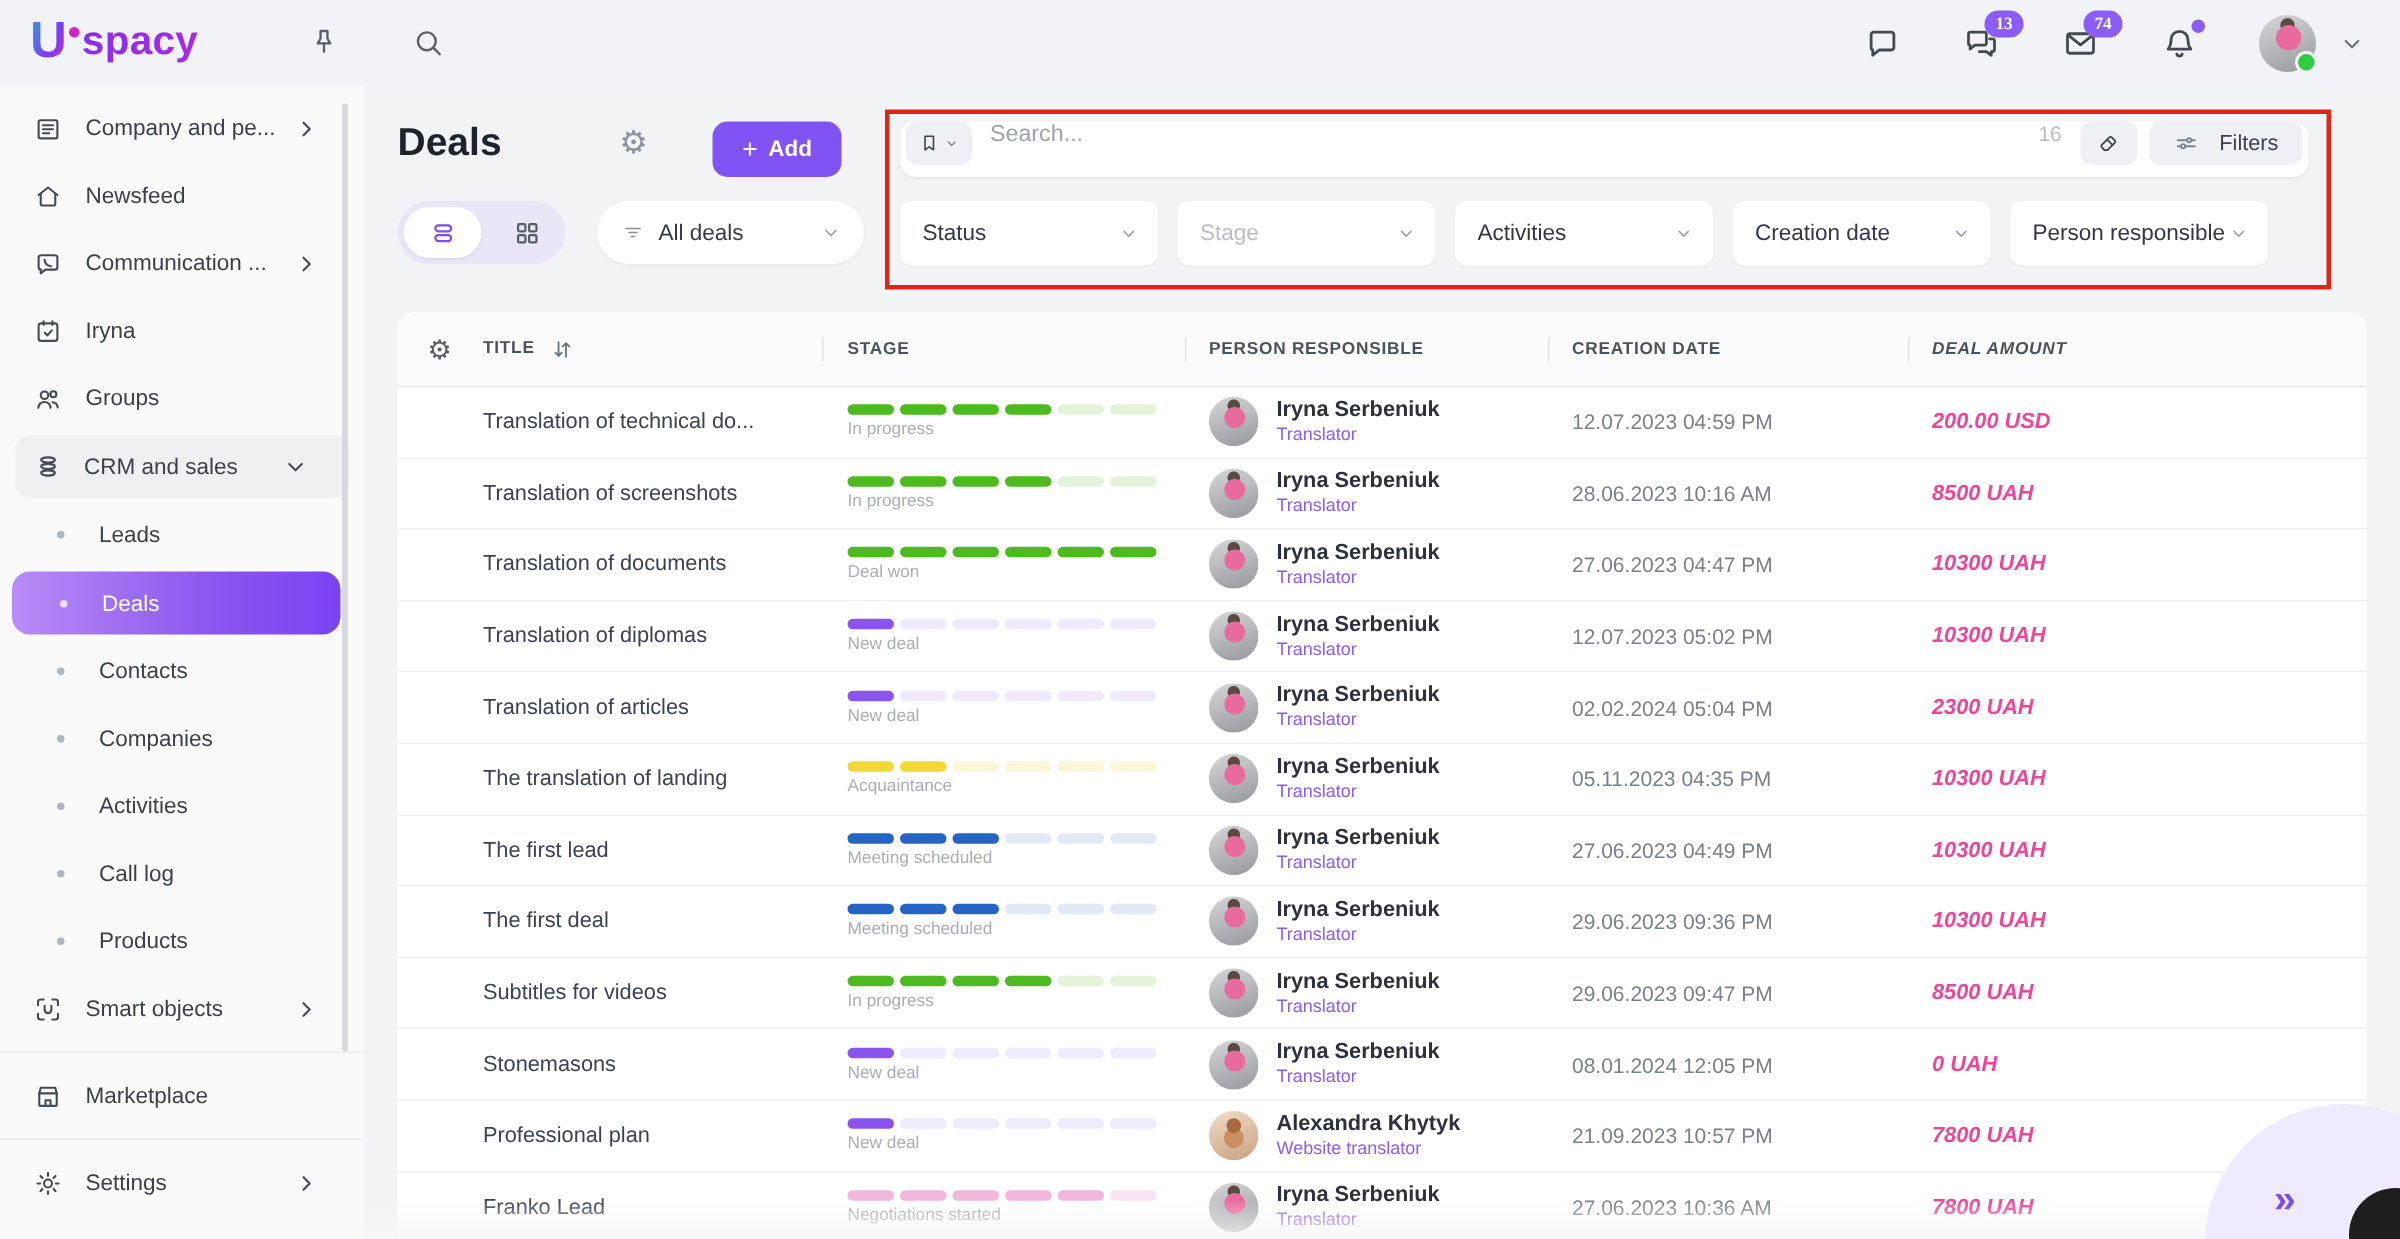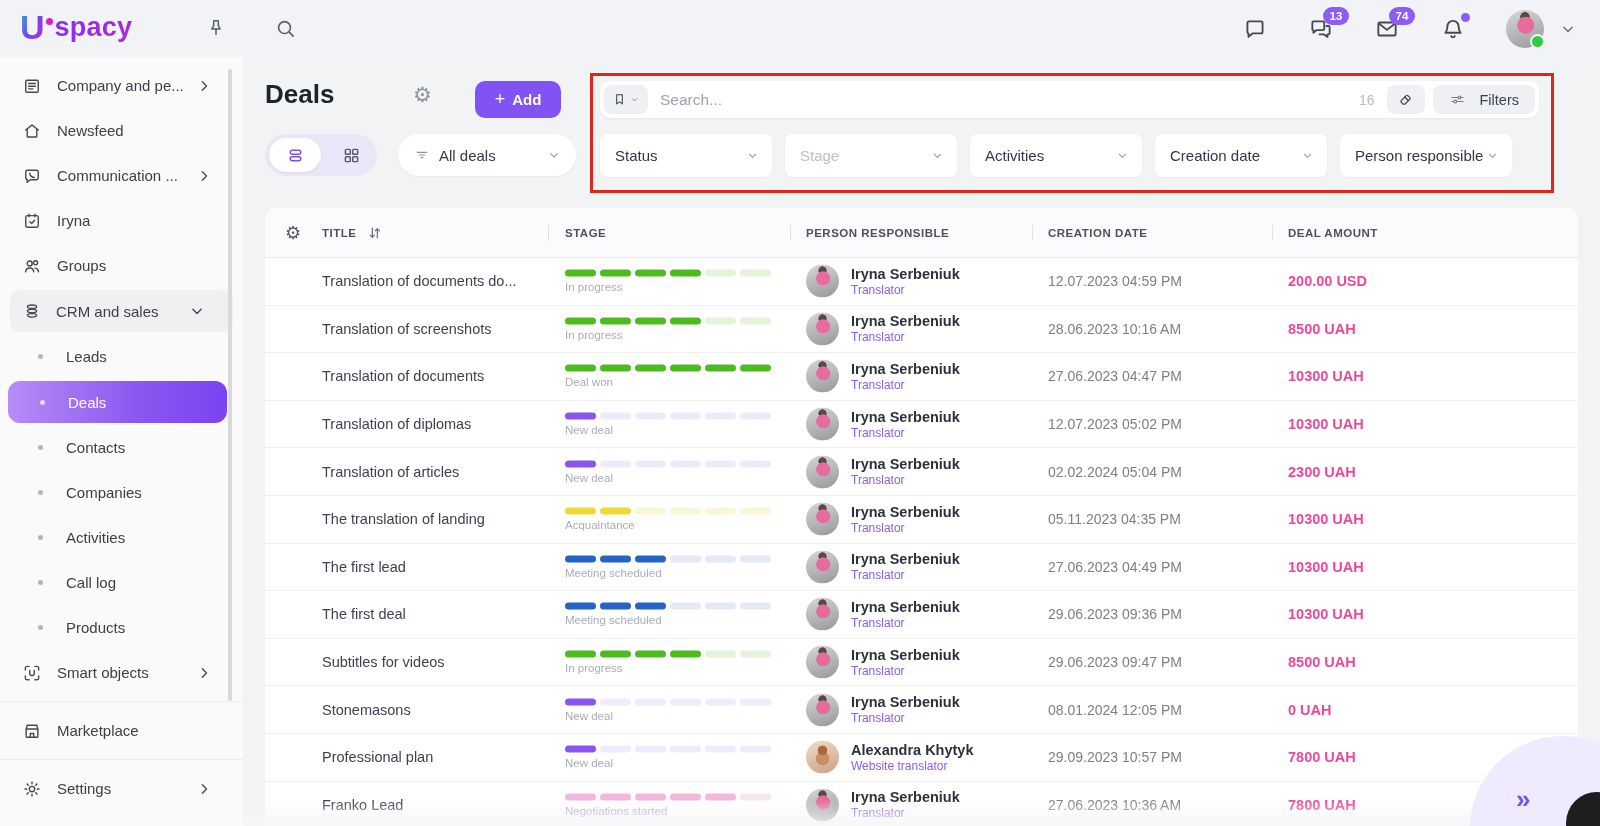--- a/index.html
+++ b/index.html
@@ -16,21 +16,21 @@
   .brand-u{font-size:34px;font-weight:800;line-height:34px;
            background:linear-gradient(120deg,#2aa8e0 0%,#7b3ff2 55%,#d424c8 100%);
            -webkit-background-clip:text;background-clip:text;color:transparent;position:relative;}
   .brand-dot{width:7px;height:7px;border-radius:50%;background:#d424c8;margin:-12px 2px 0 1px;}
   .brand-text{font-size:27px;font-weight:700;letter-spacing:.2px;
            background:linear-gradient(90deg,#8a2ff0,#a928e2);
            -webkit-background-clip:text;background-clip:text;color:transparent;margin-left:0px;}
   .pin{position:absolute;left:205px;top:17px;width:22px;height:22px;color:#5b6068;}
   .tb-search{position:absolute;left:274px;top:17px;width:23px;height:23px;color:#5b6068;cursor:pointer;}
   .tb-right{position:absolute;right:0;top:0;height:57px;display:flex;align-items:center;}
-  .tb-iconwrap{position:relative;width:26px;height:26px;margin-right:40px;cursor:pointer;}
+  .tb-iconwrap{position:relative;width:26px;height:26px;margin-right:40px;cursor:pointer;font-family:Liberation Serif, serif;}
   .tb-iconwrap .icon{width:26px;height:26px;color:#44484f;}
   .badge{position:absolute;top:-9px;left:15px;min-width:14px;padding:2px 6px;border-radius:10px;
          background:#8b5cf6;color:#fff;font-size:11.5px;font-weight:700;font-style:normal;
          text-align:center;line-height:14px;}
   .bell-dot{position:absolute;top:-3px;right:-4px;width:9px;height:9px;border-radius:50%;background:#8b5cf6;}
   .tb-avatar{position:relative;width:38px;height:38px;border-radius:50%;margin-right:14px;cursor:pointer;
        background:radial-gradient(circle at 52% 40%,#e86b9e 0 27%,transparent 29%),
                   radial-gradient(circle at 50% 18%,#5a4a42 0 12%,transparent 14%),
                   linear-gradient(160deg,#d7d7d9,#97999d);}
   .tb-avatar .status{position:absolute;right:-1px;bottom:-1px;width:11px;height:11px;border-radius:50%;
@@ -73,21 +73,21 @@
   .all-deals{position:absolute;left:155px;top:77px;width:148px;height:42px;border-radius:21px;background:#fff;
       display:flex;align-items:center;padding:0 14px 0 16px;cursor:pointer;box-shadow:0 1px 2px rgba(16,24,40,.05);}
   .all-deals .flt{width:16px;height:16px;color:#8a8f99;margin-right:9px;}
   .all-deals .txt{flex:1;font-size:15px;color:#343a46;}
   .all-deals .chev{width:16px;height:16px;color:#9aa0ab;}
 
   .annotation-box{position:absolute;left:347px;top:16px;width:958px;height:114px;
       border:3px solid #e0251b;z-index:3;pointer-events:none;}
 
   .searchbar{position:absolute;left:357px;top:24px;width:939px;height:37px;background:#fff;border-radius:10px;
-      display:flex;align-items:center;box-shadow:0 1px 2px rgba(16,24,40,.05);}
+      display:flex;align-items:flex-start;box-shadow:0 1px 2px rgba(16,24,40,.05);}
   .bm-pill{height:29px;min-width:44px;margin-left:4px;background:#eef0f3;border-radius:8px;display:flex;
       align-items:center;justify-content:center;gap:2px;cursor:pointer;}
   .bm-pill .bm{width:15px;height:15px;color:#3e434b;}
   .bm-pill .chev{width:11px;height:11px;color:#6a6f78;}
   .search-input{flex:1;border:none;outline:none;background:transparent;padding:0 12px;font-size:15.5px;
       font-family:inherit;color:#3b4252;}
   .search-input::placeholder{color:#9ca3af;}
   .search-count{font-size:14px;color:#b6bac2;margin-right:12px;}
   .erase-pill{width:38px;height:29px;background:#eef0f3;border-radius:8px;display:flex;align-items:center;
       justify-content:center;cursor:pointer;margin-right:8px;}
@@ -106,21 +106,21 @@
 
   
   .table{position:absolute;left:22px;top:151px;width:1313px;bottom:-10px;background:#fff;
       border-radius:12px 12px 0 0;overflow:hidden;}
   .thead{position:relative;height:49px;background:#fbfbfd;border-bottom:1px solid #e9eaee;}
   .th{position:absolute;top:50%;transform:translateY(-50%);font-size:11.5px;font-weight:700;
       letter-spacing:.5px;color:#4c525c;display:flex;align-items:center;gap:10px;}
   .th-gear{position:absolute;left:20px;top:50%;transform:translateY(-50%);font-size:18px;color:#565c66;cursor:pointer;}
   .sort{width:17px;height:17px;color:#6a7078;cursor:pointer;}
   .sep{position:absolute;top:50%;transform:translateY(-50%);width:1px;height:16px;background:#dfe1e6;}
-  .c-title{left:57px;} .c-stage{left:300px;} .c-person{left:541px;} .c-date{left:783px;} .c-amount{left:1023px;}
+  .c-title{left:57px;} .c-stage{left:300px;} .c-person{left:541px;} .c-date{left:783px;} .c-amount{left:1023px;font-style:italic;}
   .s1{left:283px;} .s2{left:525px;} .s3{left:767px;} .s4{left:1007px;}
 
   .row{position:relative;height:46.6px;border-bottom:1px solid #eef0f2;background:#fff;cursor:pointer;}
   .cell{position:absolute;top:50%;transform:translateY(-50%);}
   .cell.c-title{font-size:14.5px;color:#3b4252;}
   .bars{display:flex;gap:4px;}
   .seg{width:31px;height:7px;border-radius:4px;}
   .stage-label{font-size:11.5px;color:#a9adb6;margin-top:4px;}
   .c-person{display:flex;align-items:center;gap:12px;}
   .avatar{width:33px;height:33px;border-radius:50%;flex:none;}
@@ -487,21 +487,21 @@
       <span class="th c-stage">STAGE</span>
       <span class="sep s2"></span>
       <span class="th c-person">PERSON RESPONSIBLE</span>
       <span class="sep s3"></span>
       <span class="th c-date">CREATION DATE</span>
       <span class="sep s4"></span>
       <span class="th c-amount">DEAL AMOUNT</span>
     </div>
     <div id="rows">
         <div class="row">
-          <span class="cell c-title">Translation of documents do...</span>
+          <span class="cell c-title">Translation of technical do...</span>
           <div class="cell c-stage">
             <div class="bars">
               <span class="seg" style="background: rgb(77, 187, 32);"></span>
               <span class="seg" style="background: rgb(77, 187, 32);"></span>
               <span class="seg" style="background: rgb(77, 187, 32);"></span>
               <span class="seg" style="background: rgb(77, 187, 32);"></span>
               <span class="seg" style="background: rgb(228, 243, 218);"></span>
               <span class="seg" style="background: rgb(228, 243, 218);"></span>
             </div>
             <div class="stage-label">In progress</div>
@@ -736,21 +736,21 @@
             </div>
             <div class="stage-label">New deal</div>
           </div>
           <div class="cell c-person">
             <span class="avatar av-alexandra"></span>
             <span>
               <span class="p-name">Alexandra Khytyk</span>
               <span class="p-role">Website translator</span>
             </span>
           </div>
-          <span class="cell c-date">29.09.2023 10:57 PM</span>
+          <span class="cell c-date">21.09.2023 10:57 PM</span>
           <span class="cell c-amount">7800 UAH</span>
         </div>
         <div class="row">
           <span class="cell c-title">Franko Lead</span>
           <div class="cell c-stage">
             <div class="bars">
               <span class="seg" style="background: rgb(241, 183, 220);"></span>
               <span class="seg" style="background: rgb(241, 183, 220);"></span>
               <span class="seg" style="background: rgb(241, 183, 220);"></span>
               <span class="seg" style="background: rgb(241, 183, 220);"></span>

